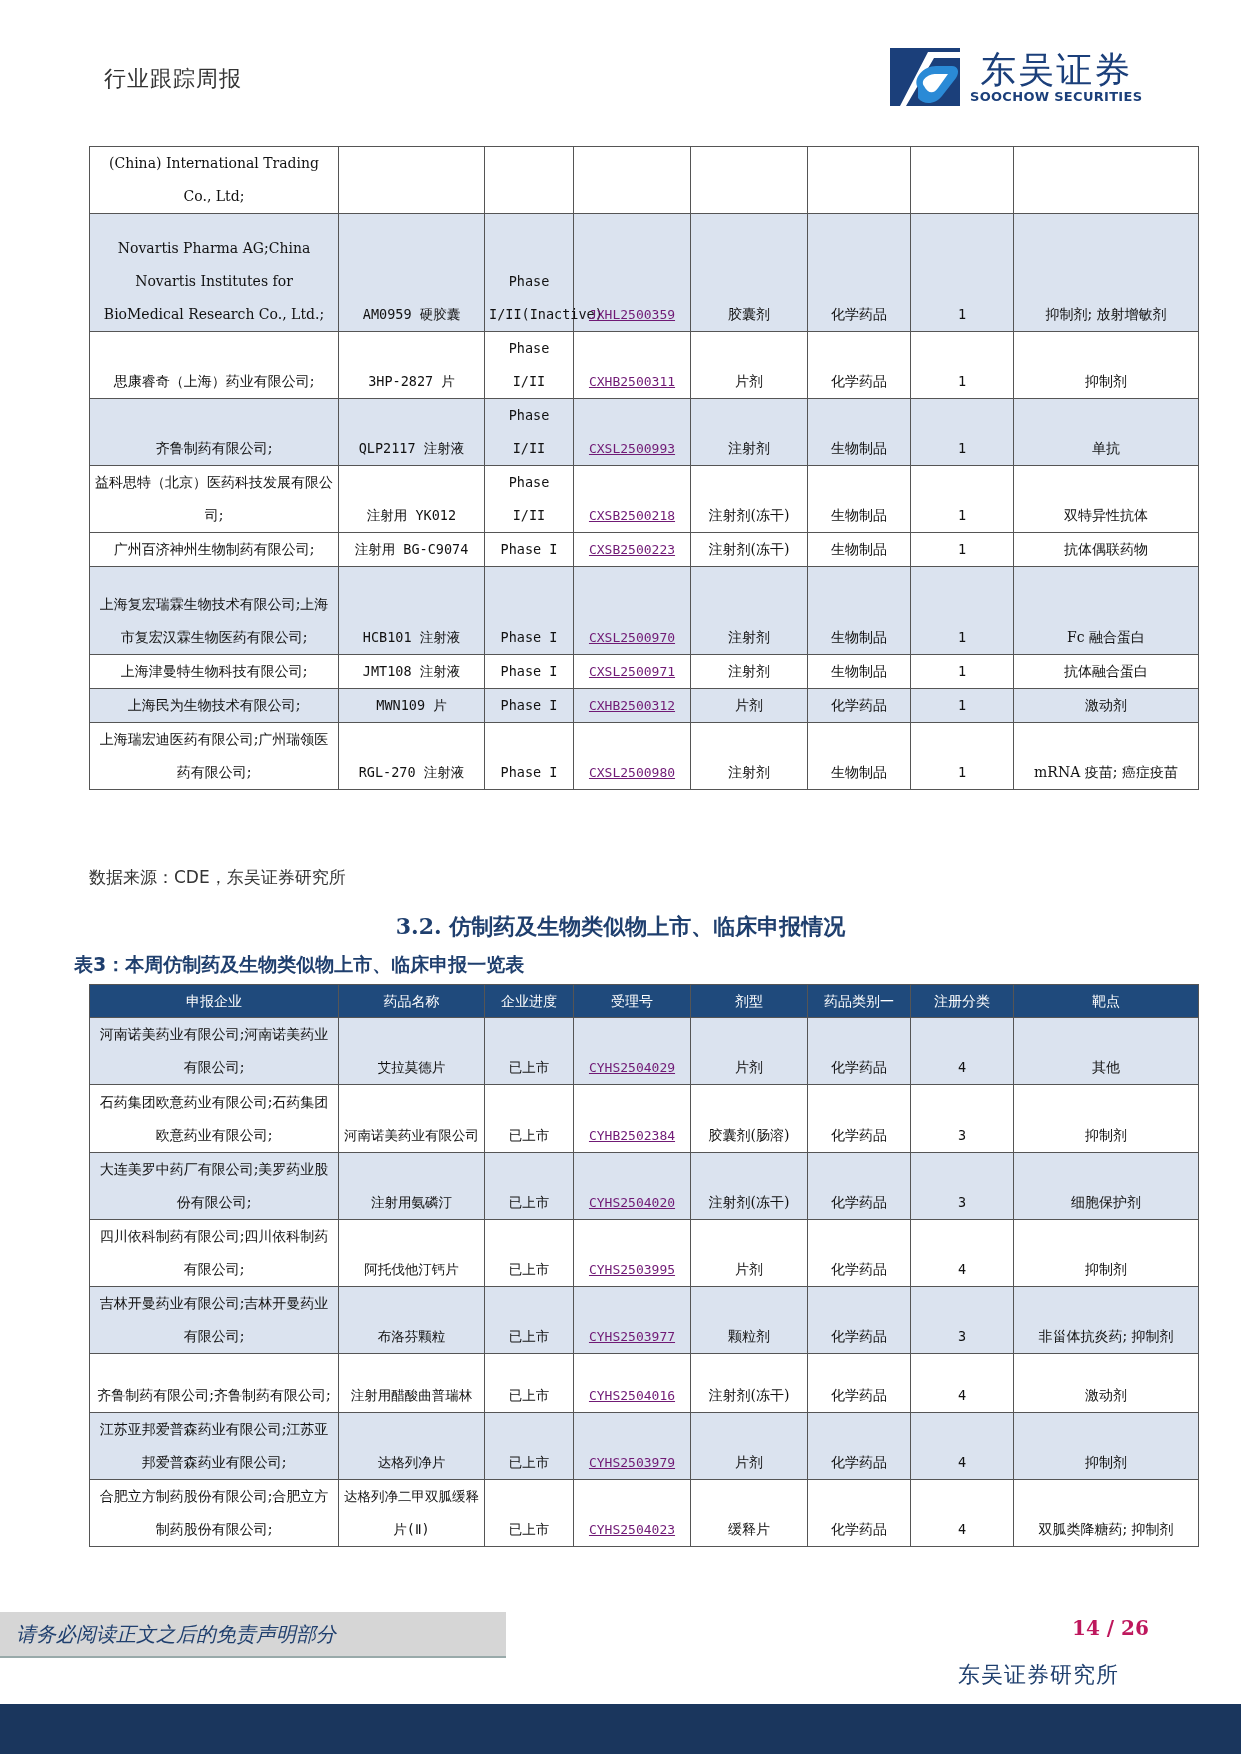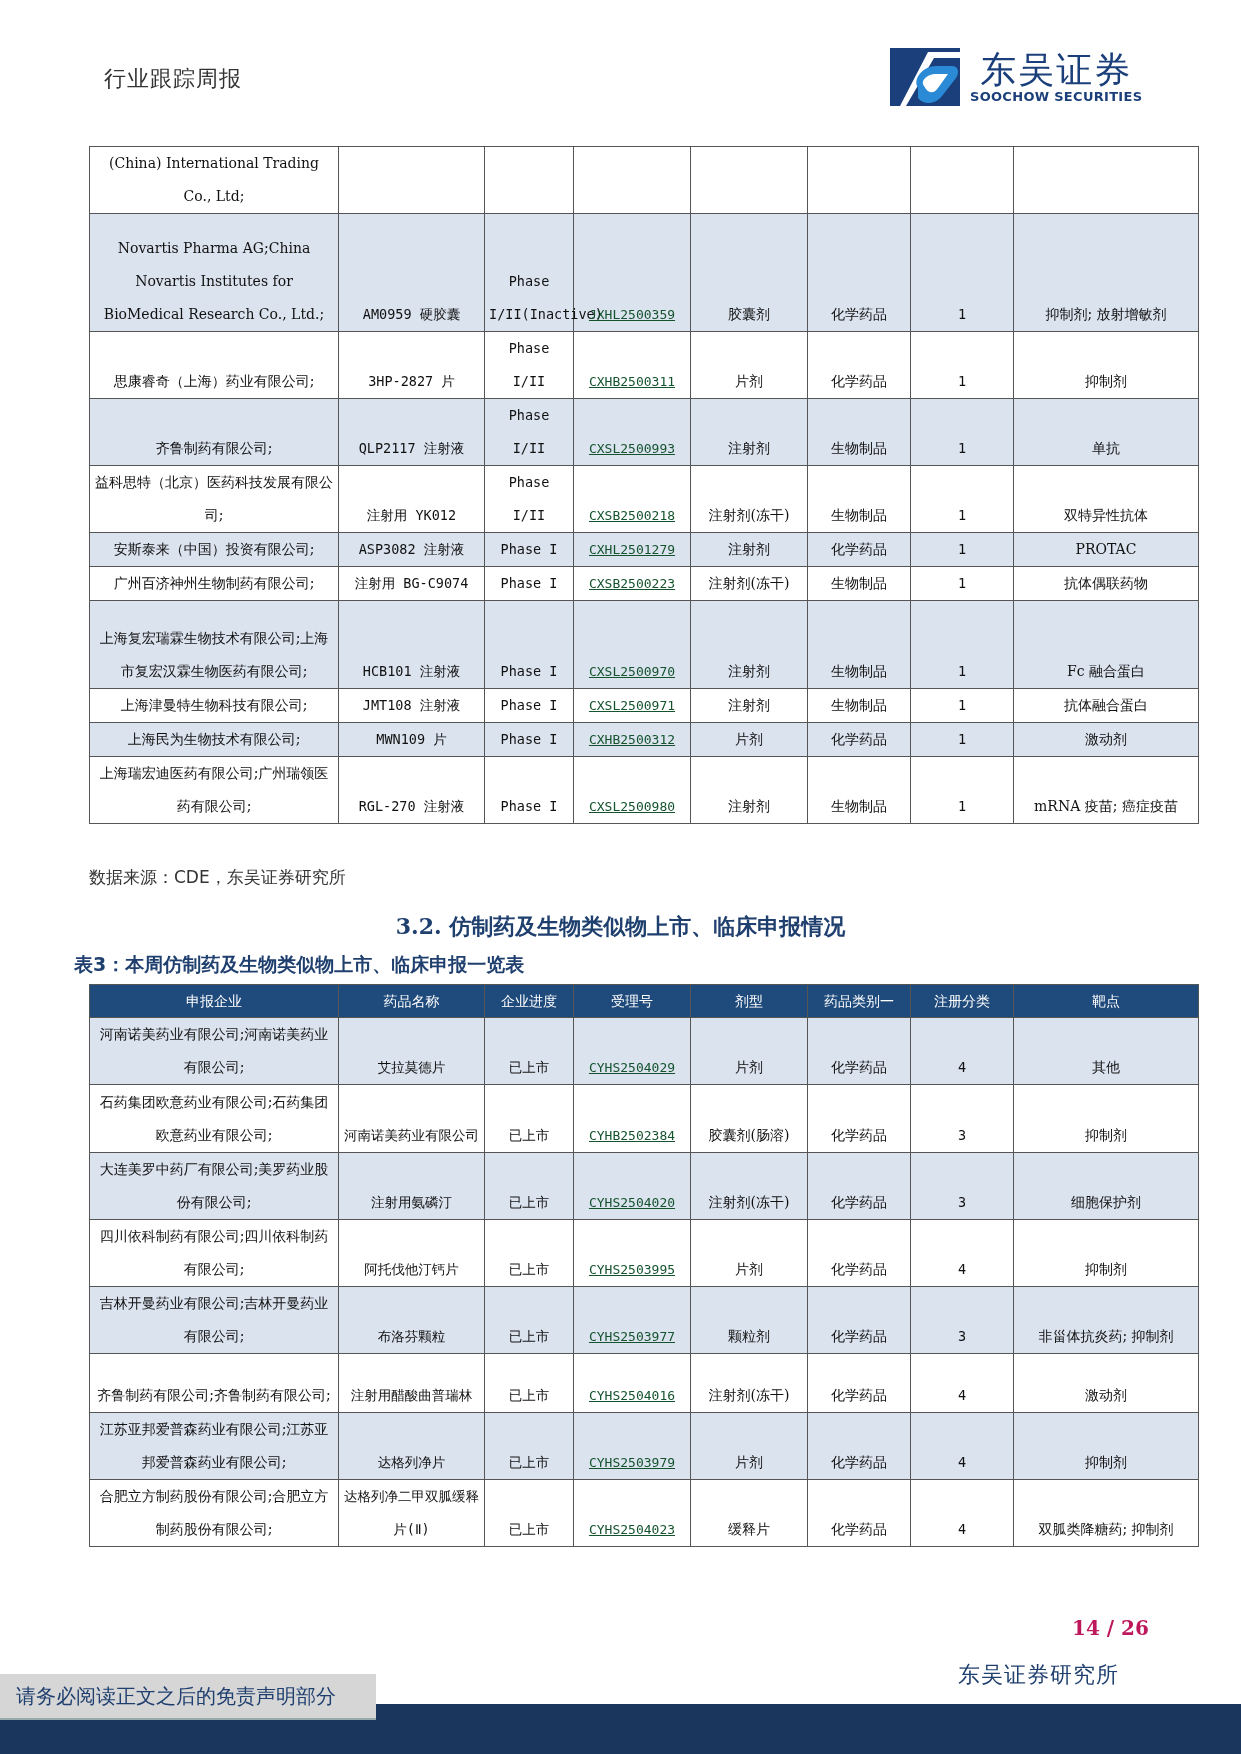--- a/index.html
+++ b/index.html
@@ -8,28 +8,28 @@
   .logo { position:absolute; left:890px; top:48px; height:58px; display:flex; align-items:center;text-align:center; }
   .logo-mark { width:70px; height:58px; }
   .logo-text { margin-left:10px; display:flex; flex-direction:column; }
   .logo-cn { font-family:"DejaVu Sans", sans-serif; font-size:36px; color:#1b3f7a; line-height:38px; letter-spacing:2px; }
   .logo-en { font-family:"DejaVu Sans", sans-serif; font-size:13px; font-weight:bold; color:#1b3f7a; letter-spacing:0.3px; }
   table { border-collapse:collapse; position:absolute; left:89px; width:1109px; table-layout:fixed; }
   td, th { border:1.5px solid #555; text-align:center; vertical-align:bottom; font-size:14px; line-height:33px; padding:0 4px; font-weight:normal; }
   tr.alt td { background:#dbe3ef; }
   th { background:#1f4a7c; color:#fff; vertical-align:middle; line-height:32px; font-family:"DejaVu Sans", sans-serif; font-size:14px; }
   .mono { font-family:"DejaVu Sans Mono", monospace; font-size:13.5px; }
-  .acc { text-decoration:underline; font-family:"DejaVu Sans Mono", monospace; font-size:13px; color:#14532d; }
+  .acc { text-decoration:underline; font-family:"DejaVu Sans Mono", monospace; font-size:13px; color:#701a75; }
   .source { position:absolute; left:89px; top:866px; font-size:17px; color:#333; font-family:"DejaVu Sans", sans-serif; }
   .section { position:absolute; left:0; width:1241px; top:912px; text-align:center; font-size:22px; font-weight:bold; color:#1f3f6e; font-family:"DejaVu Serif", serif; }
   .caption { position:absolute; left:74px; top:952px; font-size:19px; font-weight:bold; color:#1f3f6e; font-family:"DejaVu Sans", sans-serif; }
   .page-num { position:absolute; left:1072px; top:1616px; font-size:20px; font-weight:bold; font-family:"DejaVu Serif", serif; color:#be185d; }
   .footer-org { position:absolute; left:958px; top:1660px; font-size:22px; color:#1f3f6e; font-family:"DejaVu Sans", sans-serif; letter-spacing:1px; }
   .footer-band { position:absolute; left:0; top:1704px; width:1241px; height:50px; background:#1a365d; }
-  .disclaimer { position:absolute; left:0; top:1674px; width:376px; height:44px; background:#d6d6d6; border-bottom:2px solid #9aa; }
+  .disclaimer { position:absolute; left:0; top:1612px; width:506px; height:44px; background:#d6d6d6; border-bottom:2px solid #9aa;font-style:italic; }
   .disclaimer span { display:block; padding-left:16px; line-height:44px; font-size:20px; color:#1f3f6e; font-family:"DejaVu Sans", sans-serif; }
 </style>
 </head>
 <body>
 
 <div class="header-title">行业跟踪周报</div>
 <div class="logo">
   <svg class="logo-mark" viewBox="0 0 70 58">
     <rect x="0" y="0" width="70" height="58" fill="#1b3f7a"></rect>
     <path d="M10 58 L38 4 L70 4 L70 10 L44 10 L16 58 Z" fill="#fff"></path>
@@ -96,30 +96,20 @@
       </tr>
       <tr style="height: 59px;">
         <td>益科思特（北京）医药科技发展有限公司;</td>
         <td class="mono">注射用 YK012</td>
         <td class="mono">Phase I/II</td>
         <td class="acc">CXSB2500218</td>
         <td>注射剂(冻干)</td>
         <td>生物制品</td>
         <td class="mono">1</td>
         <td>双特异性抗体</td>
-      </tr>
-      <tr class="alt" style="height: 30px;">
-        <td>安斯泰来（中国）投资有限公司;</td>
-        <td class="mono">ASP3082 注射液</td>
-        <td class="mono">Phase I</td>
-        <td class="acc">CXHL2501279</td>
-        <td>注射剂</td>
-        <td>化学药品</td>
-        <td class="mono">1</td>
-        <td>PROTAC</td>
       </tr>
       <tr style="height: 30px;">
         <td>广州百济神州生物制药有限公司;</td>
         <td class="mono">注射用 BG-C9074</td>
         <td class="mono">Phase I</td>
         <td class="acc">CXSB2500223</td>
         <td>注射剂(冻干)</td>
         <td>生物制品</td>
         <td class="mono">1</td>
         <td>抗体偶联药物</td>

